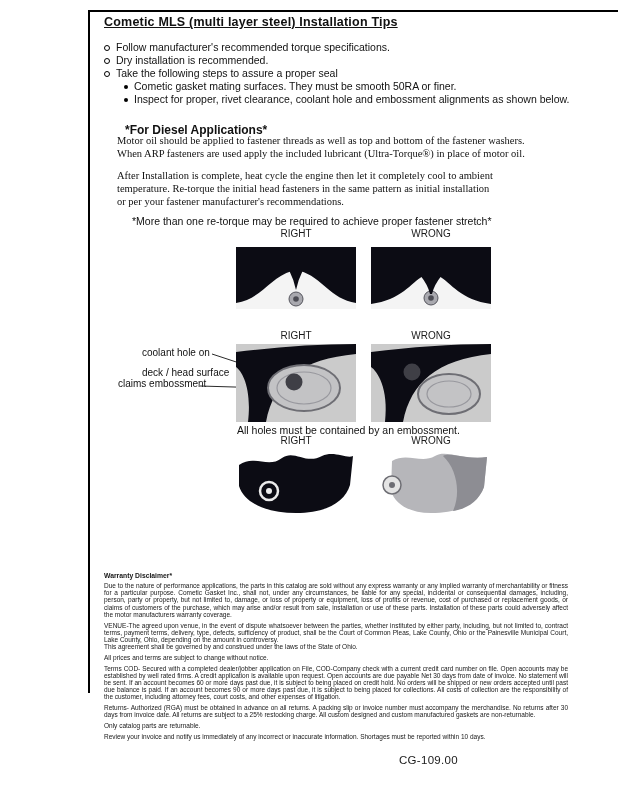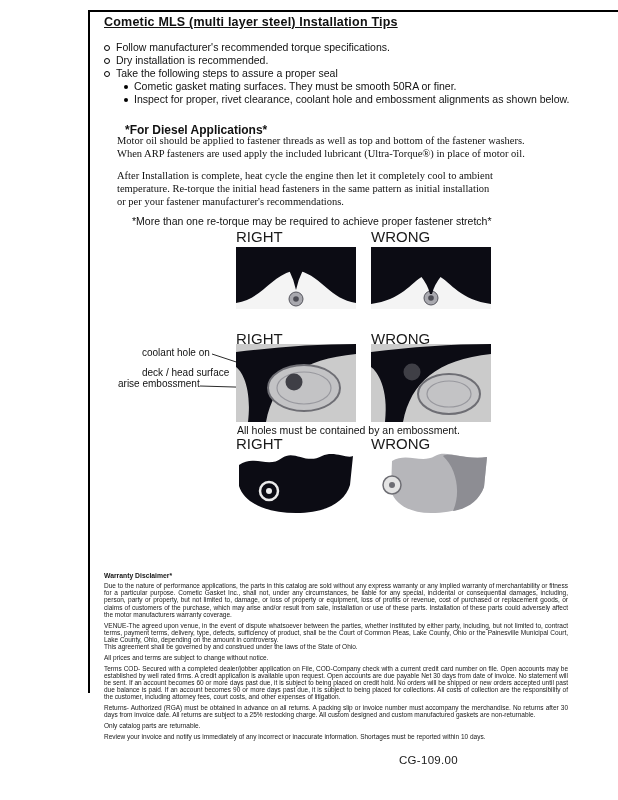--- a/index.html
+++ b/index.html
@@ -19,21 +19,21 @@
   .tip{display:flex;gap:6px;line-height:13px;font-size:10.5px;}
   .o-marker{flex:none;width:4px;height:4px;border:1px solid #000;border-radius:50%;margin-top:4px;}
   .dot-marker{flex:none;width:4px;height:4px;background:#000;border-radius:50%;margin-top:4.5px;}
   .subtips{margin-left:20px;}
   .diesel-heading{position:absolute;left:117px;top:115px;margin:8px;font-size:12px;font-weight:bold;}
   .para{position:absolute;margin:0;font-size:10.5px;line-height:13px;width:496px;font-family:Liberation Serif, serif;}
   .preline{white-space:pre-line;}
   .para1{left:117px;top:134px;}
   .para2{left:117px;top:169px;}
   .note{position:absolute;left:117px;top:200px;margin:15px;font-size:10.5px;}
-  .dg-header{position:absolute;width:120px;text-align:left;font-size:15px;color:#1a1a1a;}
+  .dg-header{position:absolute;width:120px;text-align:center;font-size:10px;color:#1a1a1a;}
   .dg-img{position:absolute;line-height:0;}
   .dg-caption{position:absolute;font-size:10.5px;line-height:13px;}
   .r1hR{left:236px;top:228px}.r1hW{left:371px;top:228px}
   .r1iR{left:236px;top:247px}.r1iW{left:371px;top:247px}
   .r1cap{left:237px;top:312px}
   .r2hR{left:236px;top:330px}.r2hW{left:371px;top:330px}
   .r2iR{left:236px;top:344px}.r2iW{left:371px;top:344px}
   .lbl-cool{position:absolute;left:142px;top:343px;font-size:10px;line-height:20px;white-space:pre-line;}
   .lbl-emb{position:absolute;left:118px;top:378px;font-size:10px;}
   .leaders{position:absolute;left:195px;top:350px;line-height:0;}
@@ -105,21 +105,21 @@
       <circle cx="60" cy="51" r="7" fill="#a9a9af" stroke="#55555d" stroke-width="1"></circle>
       <circle cx="60" cy="51" r="2.8" fill="#4c4c54"></circle>
       <path d="M49,28 Q57,38 59,47 L61,47 Q63,38 71,28 Z" fill="#0c0c14"></path>
     </svg>
   </div>
 
   <div class="dg-header r2hR">RIGHT</div>
   <div class="dg-header r2hW">WRONG</div>
   <div class="lbl-cool">coolant hole on
 deck / head surface</div>
-  <div class="lbl-emb">arise embossment</div>
+  <div class="lbl-emb">claims embossment</div>
   <div class="leaders">
     <svg width="110" height="48" viewBox="0 0 110 48">
       <line x1="17" y1="4" x2="99" y2="31" stroke="#2a2a2a" stroke-width="1"></line>
       <line x1="5" y1="36" x2="73" y2="38" stroke="#2a2a2a" stroke-width="1"></line>
     </svg>
   </div>
   <div class="dg-img r2iR">
     <svg width="120" height="78" viewBox="0 0 120 78">
       <rect width="120" height="78" fill="#cbcbcb"></rect>
       <path d="M0,8 C40,3 80,0 120,0 L120,10 C66,15 38,36 30,78 L12,78 C16,44 6,27 0,23 Z" fill="#0c0c14"></path>

